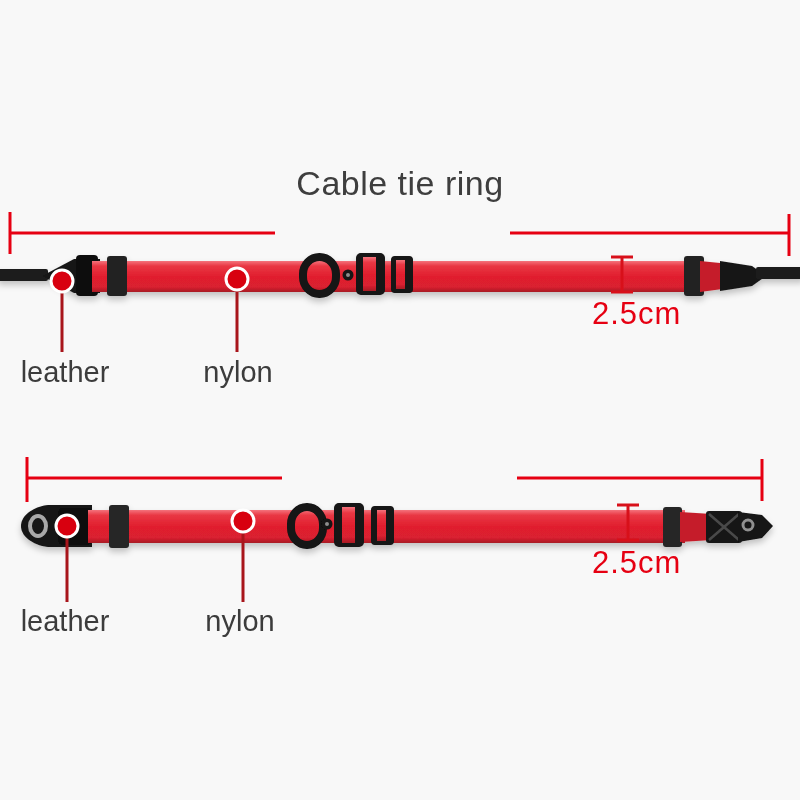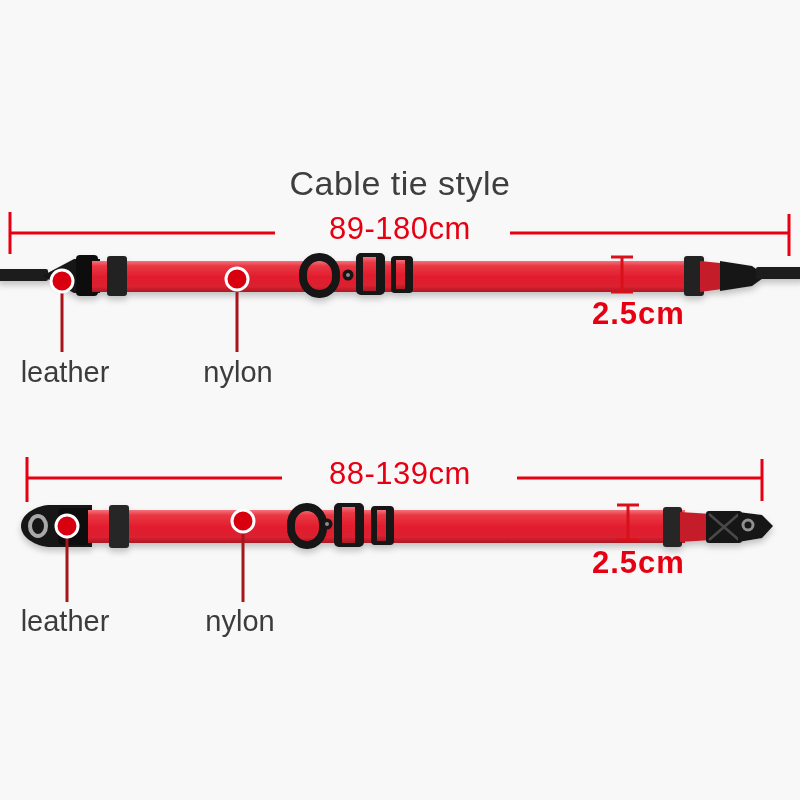--- a/index.html
+++ b/index.html
@@ -15,21 +15,21 @@
   .txt{position:absolute;white-space:nowrap;}
   .section-title{
     width:800px;text-align:center;
     font-size:34px;font-weight:500;color:#3e3e3e;letter-spacing:.5px;
   }
   .length-range{
     width:800px;text-align:center;
     font-size:31px;font-weight:500;color:#e60012;letter-spacing:.5px;
   }
   .width-label{
-    font-size:31px;font-weight:700;color:#e60012;letter-spacing:1px;
+    font-size:31px;font-weight:400;color:#e60012;letter-spacing:1px;
   }
   .material-label{
     width:140px;text-align:center;
     font-size:29px;color:#3c3c3c;
   }
   #title-1{top:164px;left:0;}
   #range-1{top:211px;left:0;}
   #width-1{top:296px;left:592px;}
   #leather-1{top:356px;left:-5px;}
   #nylon-1{top:356px;left:168px;}
@@ -131,24 +131,22 @@
       <line x1="617" y1="540" x2="639" y2="540"></line>
     </g>
     <g>
       <line x1="67" y1="537" x2="67" y2="602" stroke="#a8151b" stroke-width="3"></line>
       <line x1="243" y1="532" x2="243" y2="602" stroke="#a8151b" stroke-width="3"></line>
       <circle cx="67" cy="526" r="11" fill="#d8000f" stroke="#ffffff" stroke-width="3"></circle>
       <circle cx="243" cy="521" r="11" fill="#d8000f" stroke="#ffffff" stroke-width="3"></circle>
     </g>
   </svg>
 
-  <div id="title-1" class="txt section-title">Cable tie style</div>
-  <div id="range-1" class="txt length-range">89-180cm</div>
+  <div id="title-1" class="txt section-title">Cable tie ring</div>
   <div id="width-1" class="txt width-label">2.5cm</div>
   <div id="leather-1" class="txt material-label">leather</div>
   <div id="nylon-1" class="txt material-label">nylon</div>
 
-  <div id="range-2" class="txt length-range">88-139cm</div>
   <div id="width-2" class="txt width-label">2.5cm</div>
   <div id="leather-2" class="txt material-label">leather</div>
   <div id="nylon-2" class="txt material-label">nylon</div>
 
 </div>
 
 </body></html>

